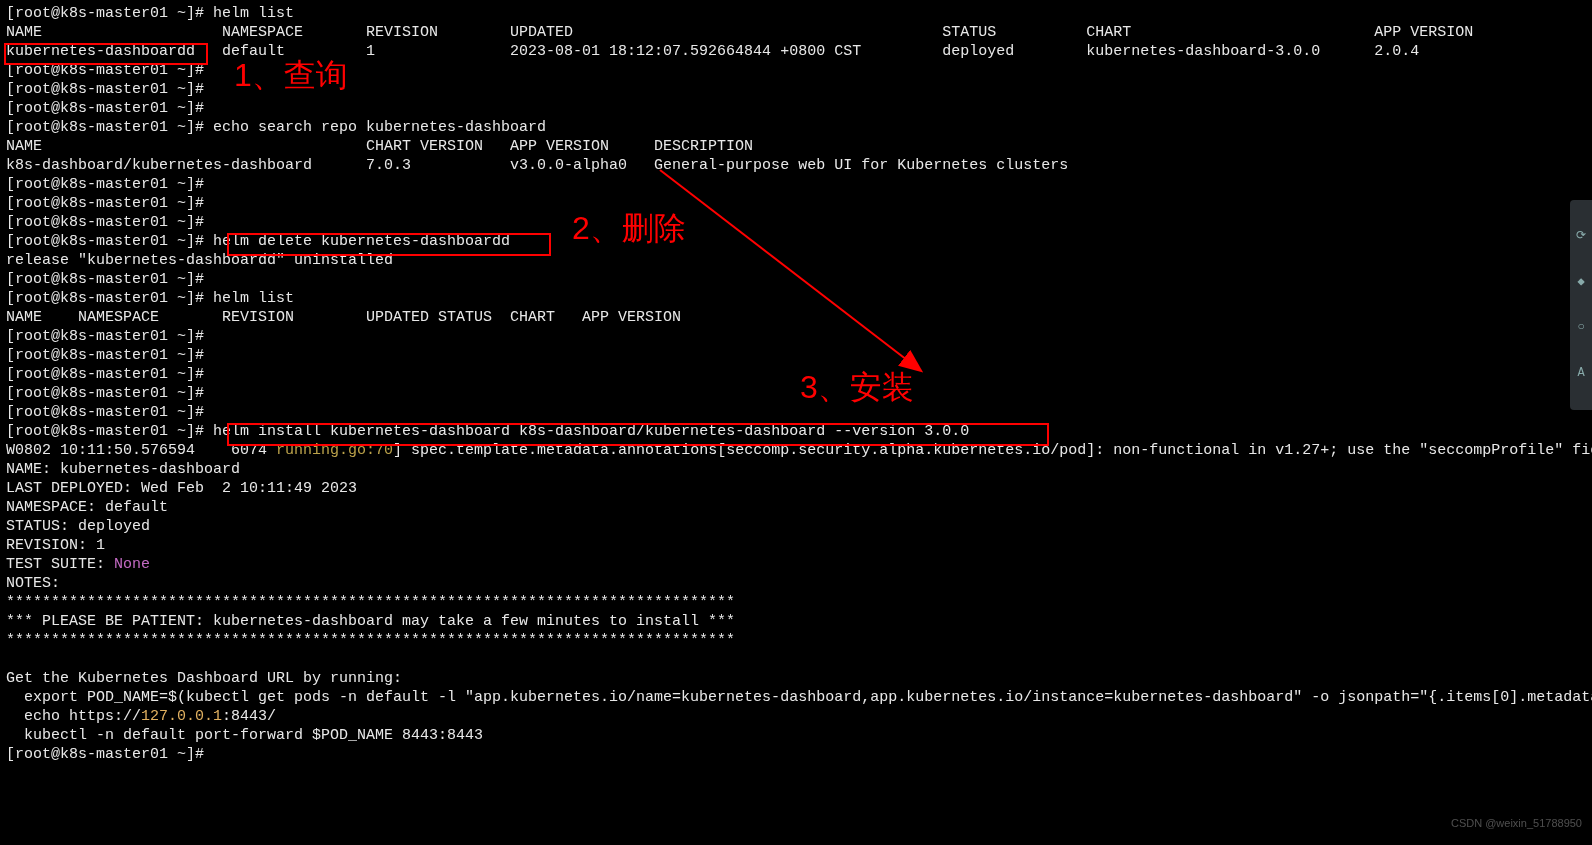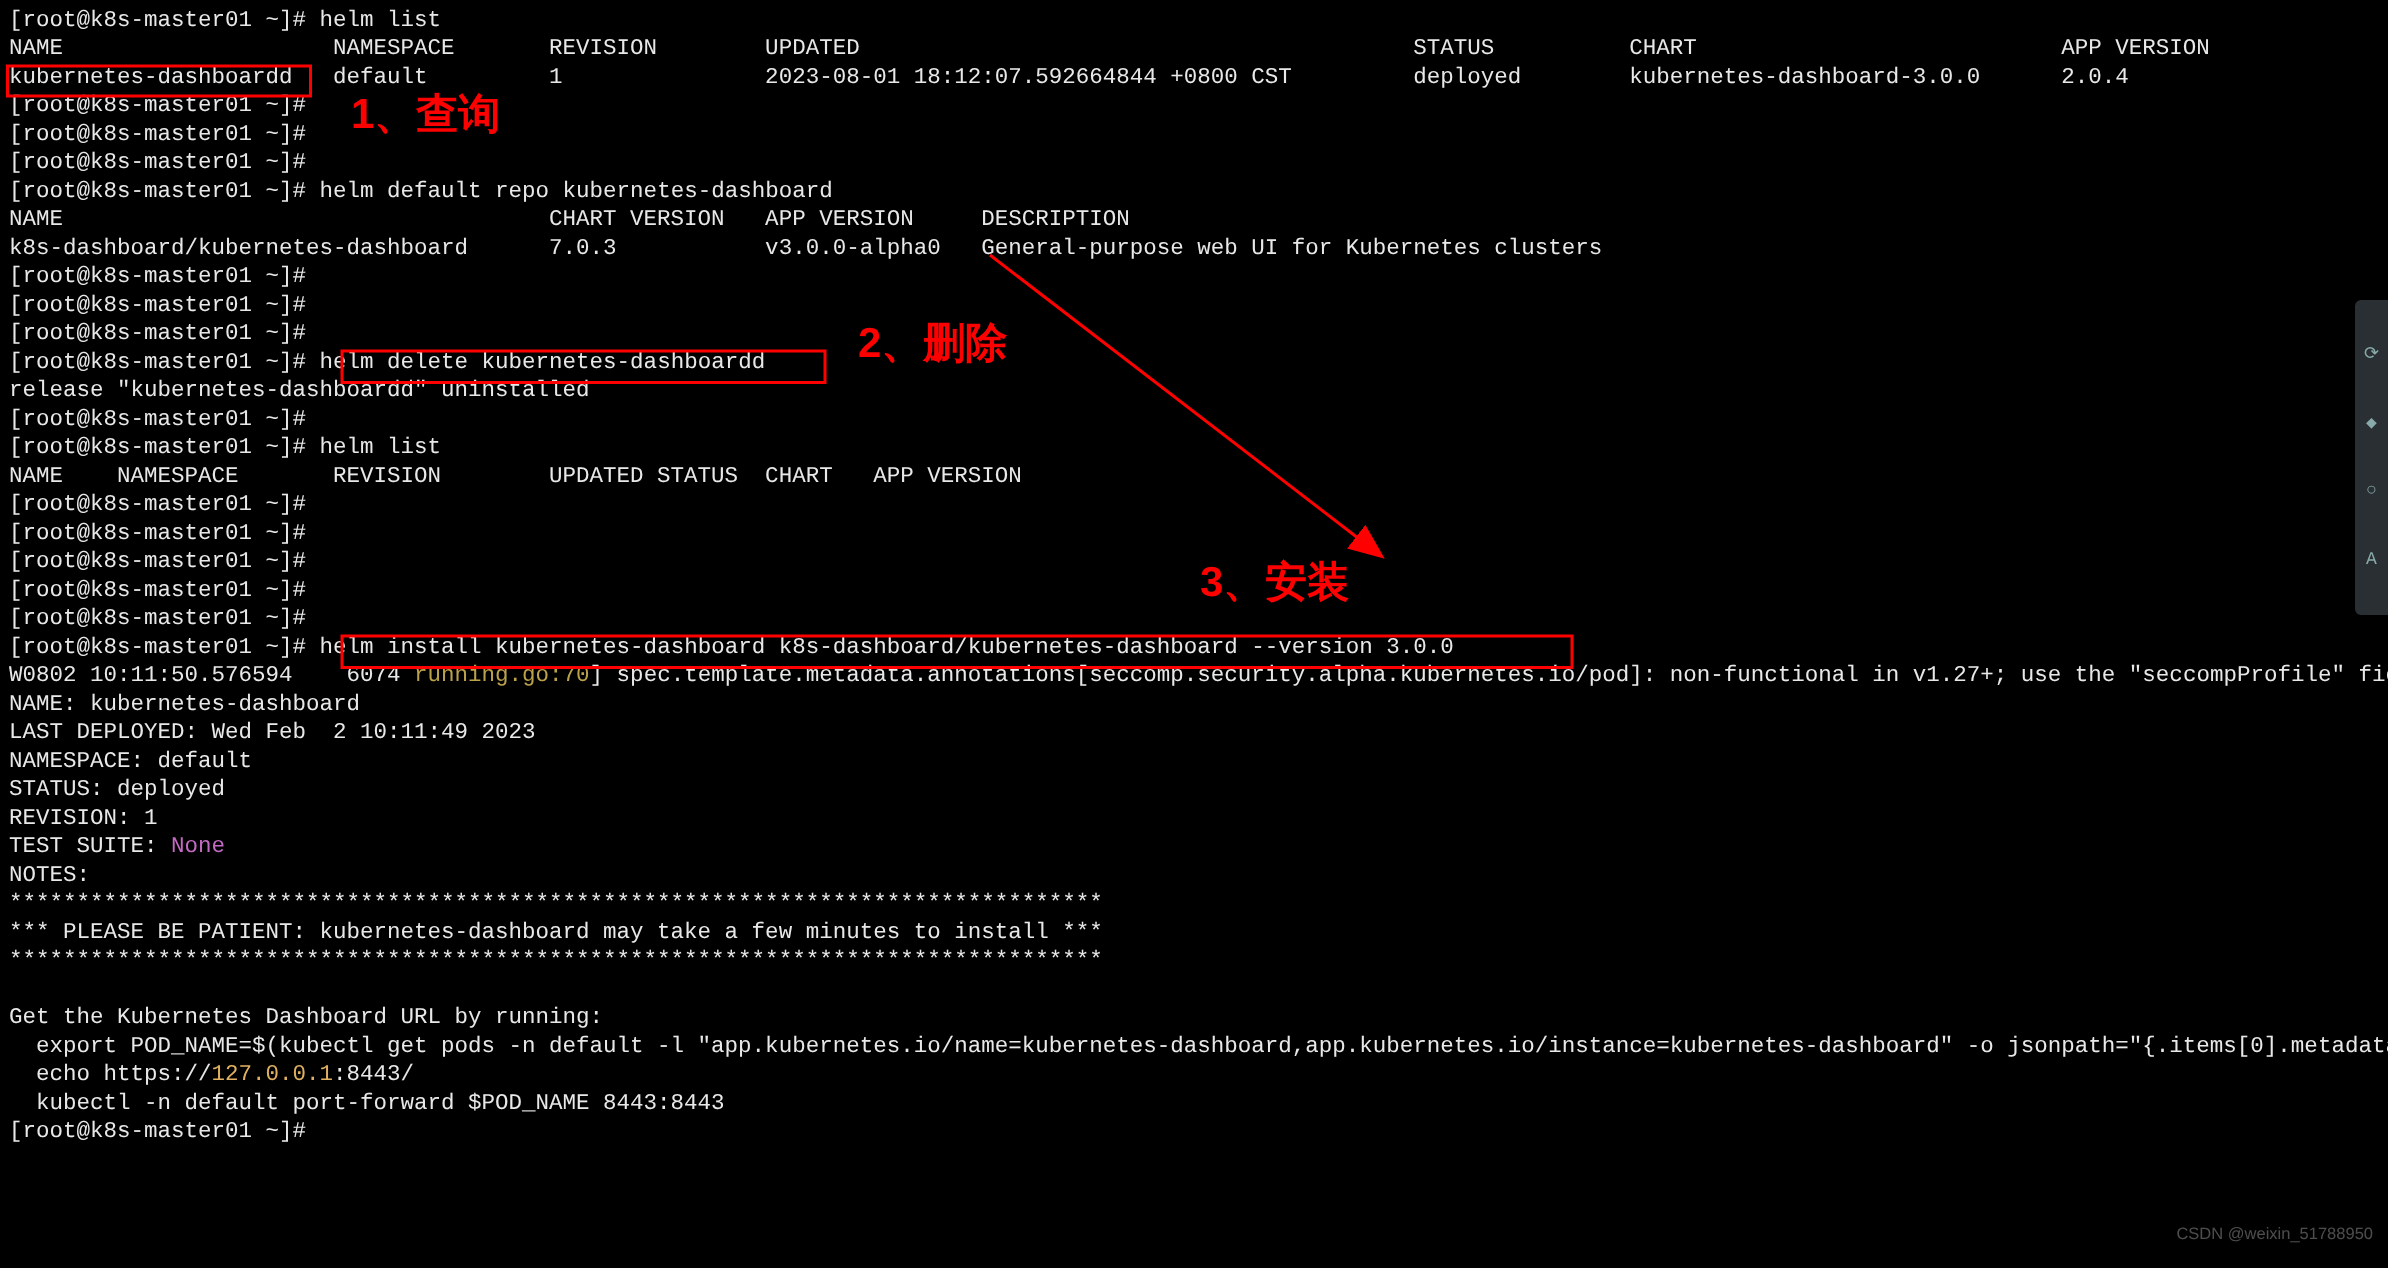--- a/index.html
+++ b/index.html
@@ -27,22 +27,22 @@
   .ip  { color: #e0b060; }
   .box {
     position: absolute;
     border: 2px solid #ff0000;
     pointer-events: none;
   }
   .anno {
     position: absolute;
     color: #ff0000;
     font-family: "Microsoft YaHei", sans-serif;
-    font-size: 28px;
-    font-weight: 700;
+    font-size: 32px;
+    font-weight: 400;
   }
   svg.arrow {
     position: absolute;
     top: 0; left: 0;
     width: 1592px; height: 845px;
     pointer-events: none;
   }
   .wm {
     position: absolute;
     right: 10px;
@@ -70,21 +70,21 @@
 </style>
 </head>
 <body>
 
 <pre><span class="w">[root@k8s-master01 ~]# </span><span class="w">helm list</span>
 <span class="w">NAME                    NAMESPACE       REVISION        UPDATED                                         STATUS          CHART                           APP VERSION</span>
 <span class="w">kubernetes-dashboardd   default         1               2023-08-01 18:12:07.592664844 +0800 CST         deployed        kubernetes-dashboard-3.0.0      2.0.4</span>
 <span class="w">[root@k8s-master01 ~]# </span>
 <span class="w">[root@k8s-master01 ~]# </span>
 <span class="w">[root@k8s-master01 ~]# </span>
-<span class="w">[root@k8s-master01 ~]# </span><span class="w">helm default repo kubernetes-dashboard</span>
+<span class="w">[root@k8s-master01 ~]# </span><span class="w">echo search repo kubernetes-dashboard</span>
 <span class="w">NAME                                    CHART VERSION   APP VERSION     DESCRIPTION</span>
 <span class="w">k8s-dashboard/kubernetes-dashboard      7.0.3           v3.0.0-alpha0   General-purpose web UI for Kubernetes clusters</span>
 <span class="w">[root@k8s-master01 ~]# </span>
 <span class="w">[root@k8s-master01 ~]# </span>
 <span class="w">[root@k8s-master01 ~]# </span>
 <span class="w">[root@k8s-master01 ~]# </span><span class="w">helm delete kubernetes-dashboardd</span>
 <span class="w">release "kubernetes-dashboardd" uninstalled</span>
 <span class="w">[root@k8s-master01 ~]# </span>
 <span class="w">[root@k8s-master01 ~]# </span><span class="w">helm list</span>
 <span class="w">NAME    NAMESPACE       REVISION        UPDATED STATUS  CHART   APP VERSION</span>

